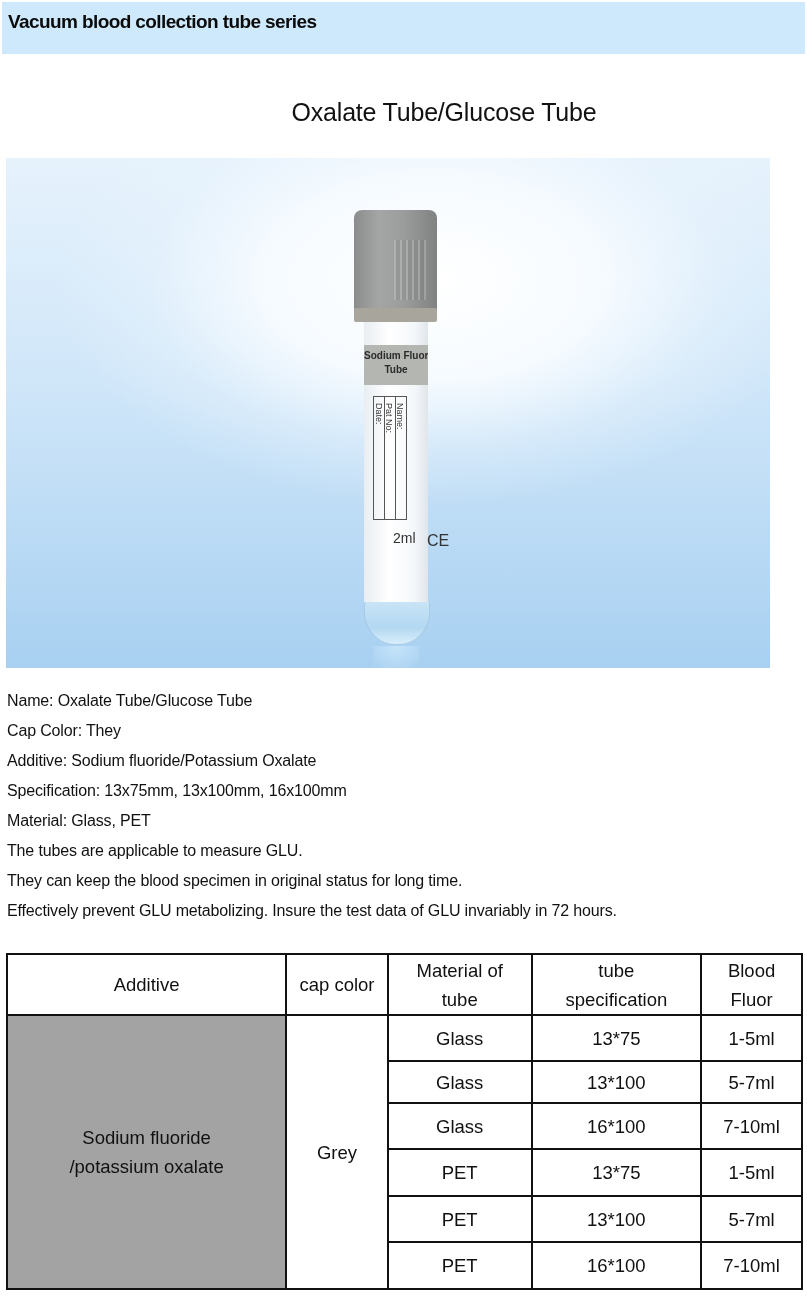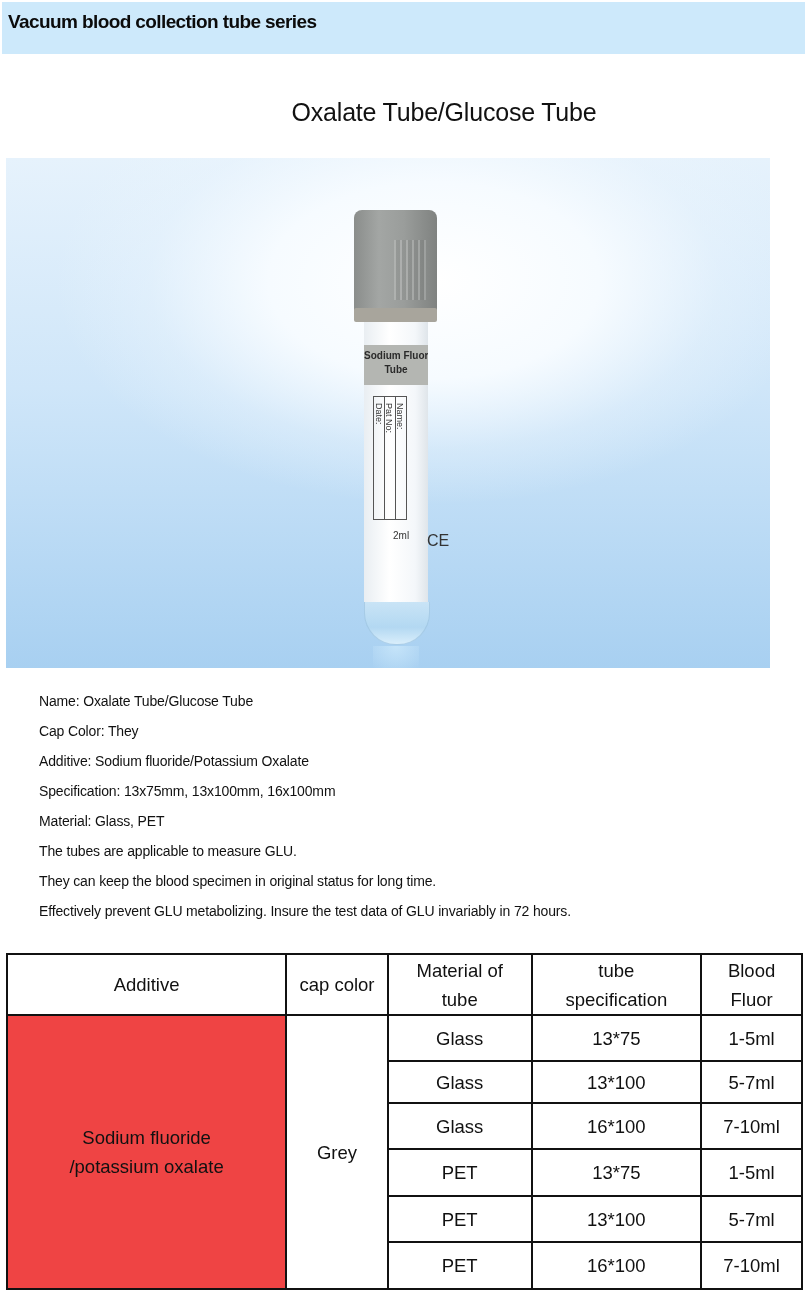--- a/index.html
+++ b/index.html
@@ -27,38 +27,38 @@
   .body-tube { position: absolute; left: 13px; top: 164px; width: 64px; height: 280px;
                background: linear-gradient(90deg, #e9eef2 0%, #ffffff 40%, #f4f7fa 80%, #dfe5ea 100%); }
   .label-band { position: absolute; left: 13px; top: 187px; width: 64px; height: 40px;
                 background: #b4b6b2; }
   .label-band-text { position: absolute; left: 0; top: 4px; width: 64px; text-align: center;
                      font-size: 10px; font-weight: bold; color: #2a2a2a; line-height: 14px; white-space: nowrap; overflow: hidden; }
   .label-grid { position: absolute; left: 22px; top: 238px; width: 32px; height: 122px;
                 border: 1px solid #555; }
   .label-grid .col { position: absolute; top: 0; height: 122px; border-left: 1px solid #555; }
   .label-field { position: absolute; top: 6px; font-size: 9px; color: #333; writing-mode: vertical-rl; }
-  .vol-text { position: absolute; left: 42px; top: 372px; font-size: 10px; color: #333; }
+  .vol-text { position: absolute; left: 42px; top: 372px; font-size: 14px; color: #333; }
   .ce-mark { position: absolute; left: 76px; top: 374px; font-size: 16px; color: #333; }
   .glass-bottom { position: absolute; left: 13px; top: 444px; width: 64px; height: 42px;
                   background: linear-gradient(180deg, #c9e4f6 0%, #b3d8f2 60%, #d9eefb 100%);
                   border-radius: 0 0 32px 32px; border: 1px solid rgba(150,190,220,0.6); border-top: none; }
   .reflection { position: absolute; left: 22px; top: 488px; width: 46px; height: 22px;
                 background: radial-gradient(ellipse at 50% 0%, rgba(200,230,250,0.9), rgba(200,230,250,0)); }
-  .info { position: absolute; left: 7px; top: 686px; font-size: 14px; line-height: 30px; color: #111;
-          letter-spacing: -0.15px; margin-left: 32px; }
+  .info { position: absolute; left: 7px; top: 686px; font-size: 16px; line-height: 30px; color: #111;
+          letter-spacing: -0.15px; }
   .info div { white-space: nowrap; }
   table.spec { position: absolute; left: 6px; top: 953px; width: 797px; border-collapse: collapse;
                font-size: 18.5px; color: #111; }
   table.spec th, table.spec td { border: 2px solid #111; text-align: center; font-weight: normal;
                                  padding: 0; line-height: 29px; }
   table.spec thead th { height: 59px; }
   .col-add { width: 278px; } .col-cap { width: 100px; } .col-mat { width: 142px; }
   .col-spec { width: 168px; } .col-vol { width: 99px; }
-  td.additive-cell { background: #ef4444; }
+  td.additive-cell { background: #a3a3a3; }
   tr.r1 td { height: 44px; } tr.r2 td { height: 40px; } tr.r3 td { height: 44px; }
   tr.r4 td { height: 45px; } tr.r5 td { height: 44px; } tr.r6 td { height: 45px; }
 </style>
 </head>
 <body>
 
 <div class="header-bar">
   <div class="header-title">Vacuum blood collection tube series</div>
 </div>
 

